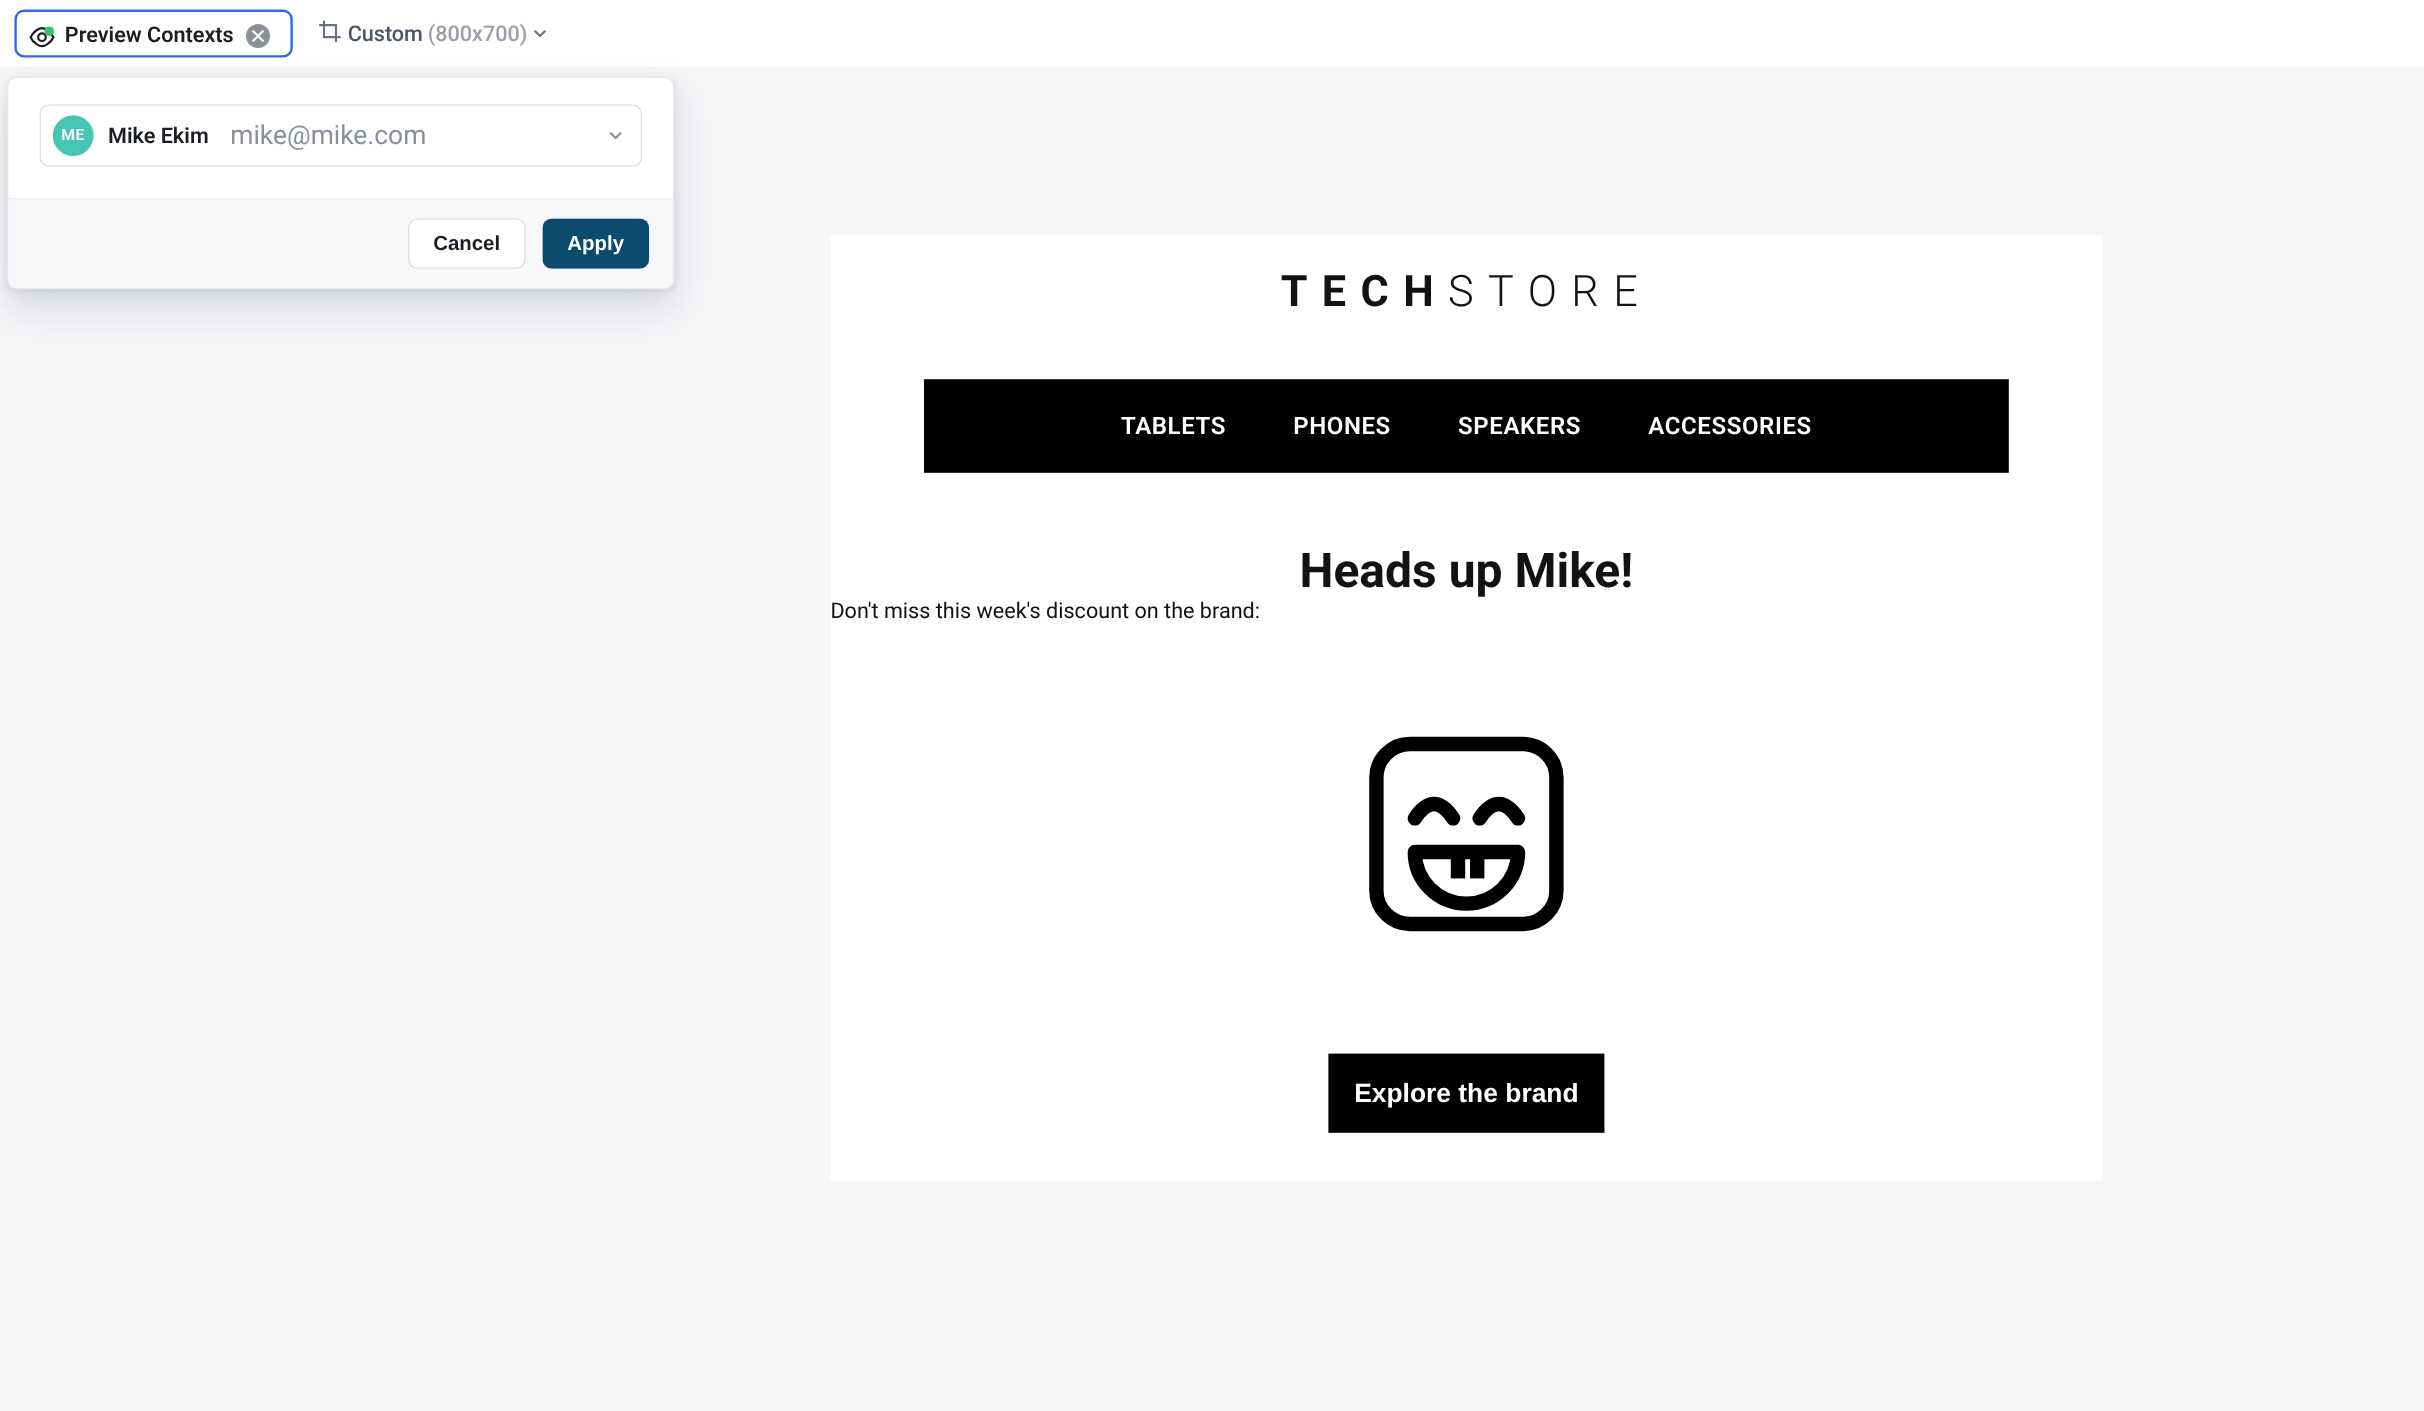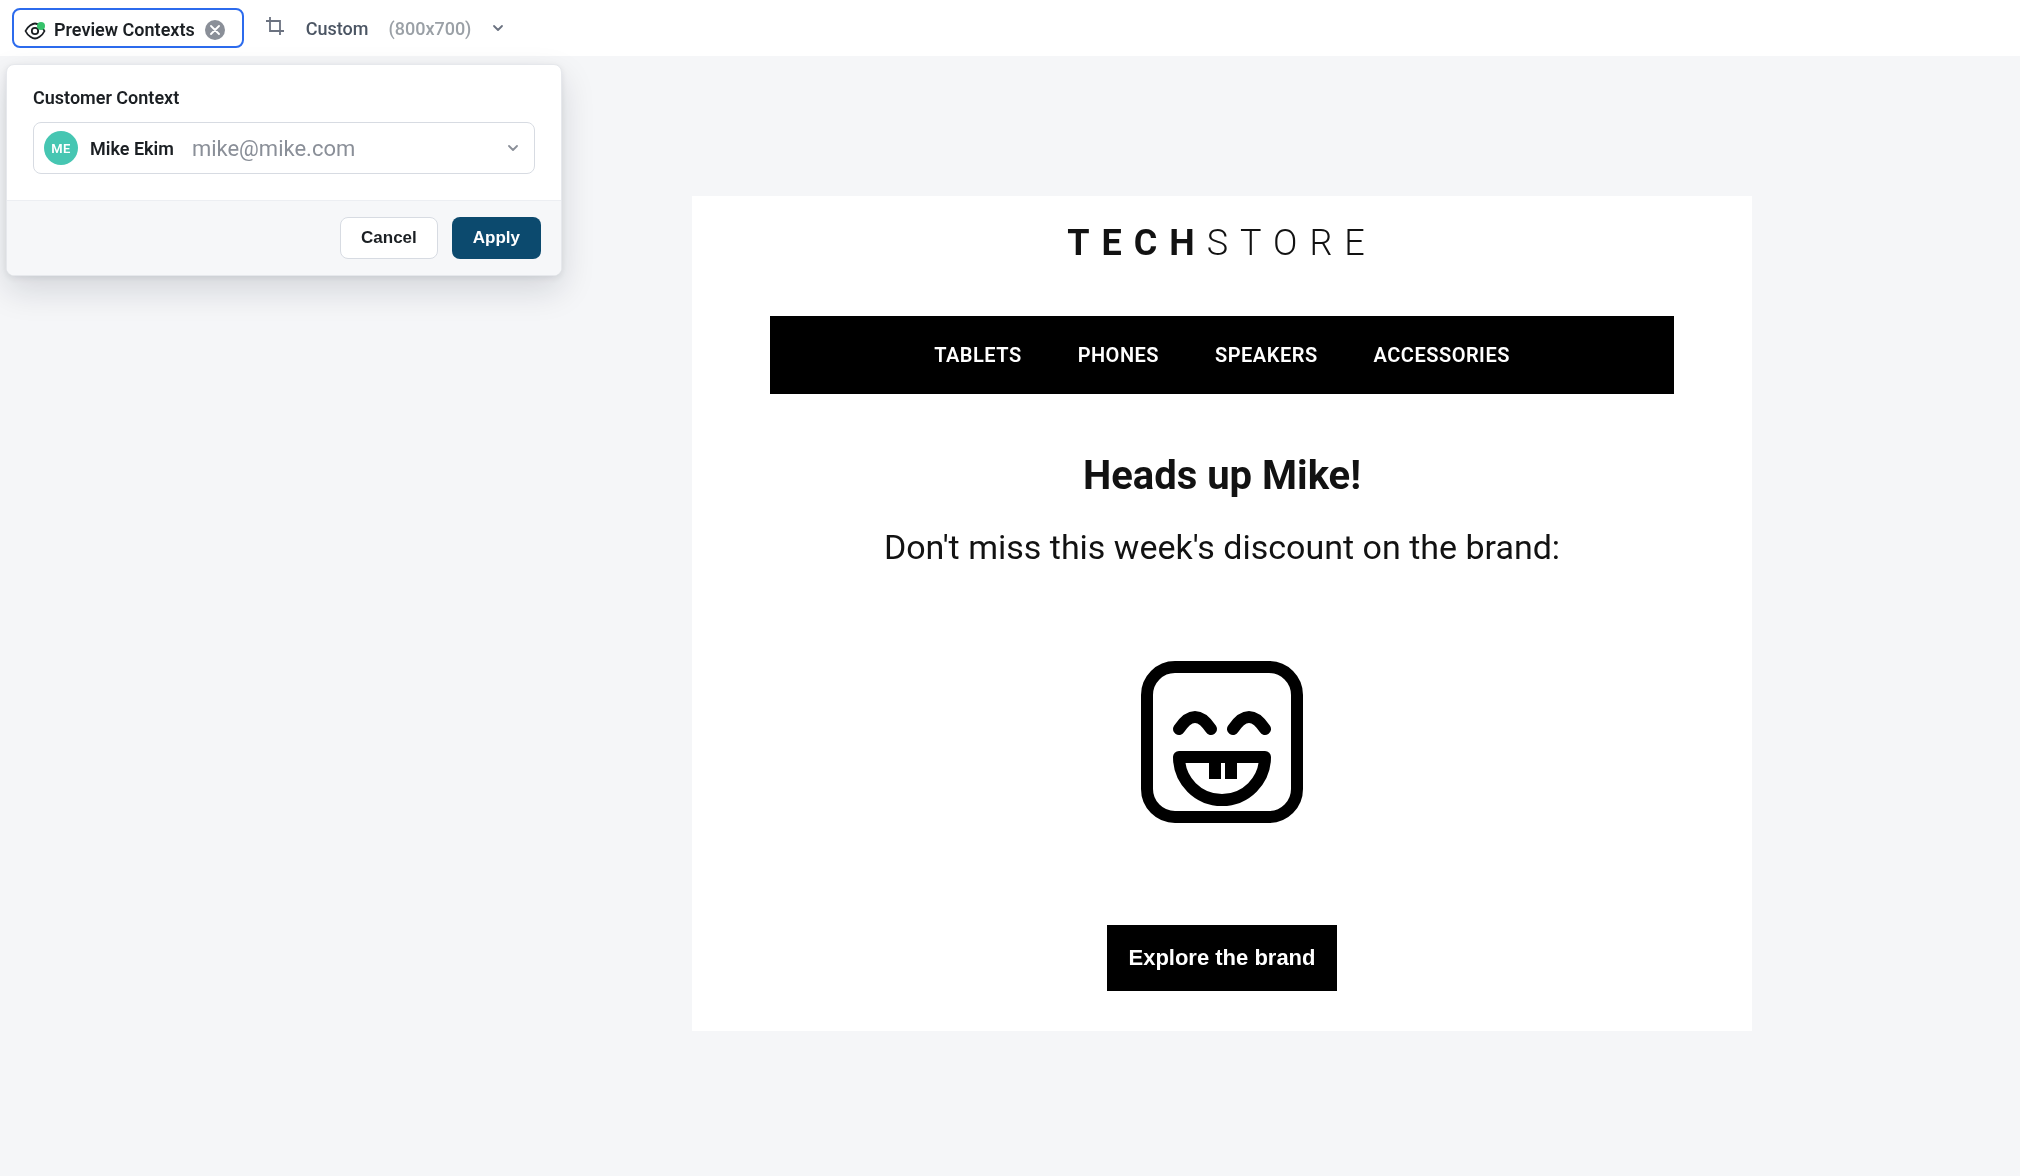--- a/index.html
+++ b/index.html
@@ -42,21 +42,21 @@
       border-radius: 50%;
       background: #8a8f98;
       display: flex; align-items: center; justify-content: center;
       margin-left: 2px;
     }
     .preview-btn .close-circle svg { display: block; }
 
     .size-control {
       display: inline-flex;
       align-items: center;
-      gap: 20px;
+      gap: 4px;
       padding: 4px 6px;
       cursor: pointer;
       color: #6b7280;
     }
     .size-control .lbl {
       font-size: 18px;
       font-weight: 500;
       color: #4b5563;
     }
     .size-control .dim {
@@ -177,24 +177,23 @@
     }
 
     .headline {
       text-align: center;
       font-size: 40px;
       font-weight: 700;
       color: #121212;
       margin-top: 58px;
     }
     .subhead {
-      text-align: center;
-      font-size: 34px;
-      color: #121212;
-      margin-top: 28px;
+      text-align: left;
+      font-size: 18px;
+      color: #121212;
     }
     .promo {
       text-align: center;
       font-size: 58px;
       font-weight: 800;
       color: #121212;
       margin-top: 58px;
     }
     .promo .discount { color: #e63a2e; }
     .smiley-wrap {
@@ -272,21 +271,20 @@
       </svg>
     </div>
     <div class="cta-wrap">
       <button class="cta">Explore the brand</button>
     </div>
   </div>
 </div>
 
 <div class="popover">
   <div class="section">
-    <div class="section-title">Customer Context</div>
     <div class="cust-select">
       <div class="avatar">ME</div>
       <span class="cust-name">Mike Ekim</span>
       <span class="cust-email">mike@mike.com</span>
       <span class="chev">
         <svg width="14" height="14" viewBox="0 0 14 14">
             <path d="M3 5 L7 9 L11 5" fill="none" stroke="#8a8f98" stroke-width="1.8" stroke-linecap="round" stroke-linejoin="round"></path>
           </svg>
       </span>
     </div>

